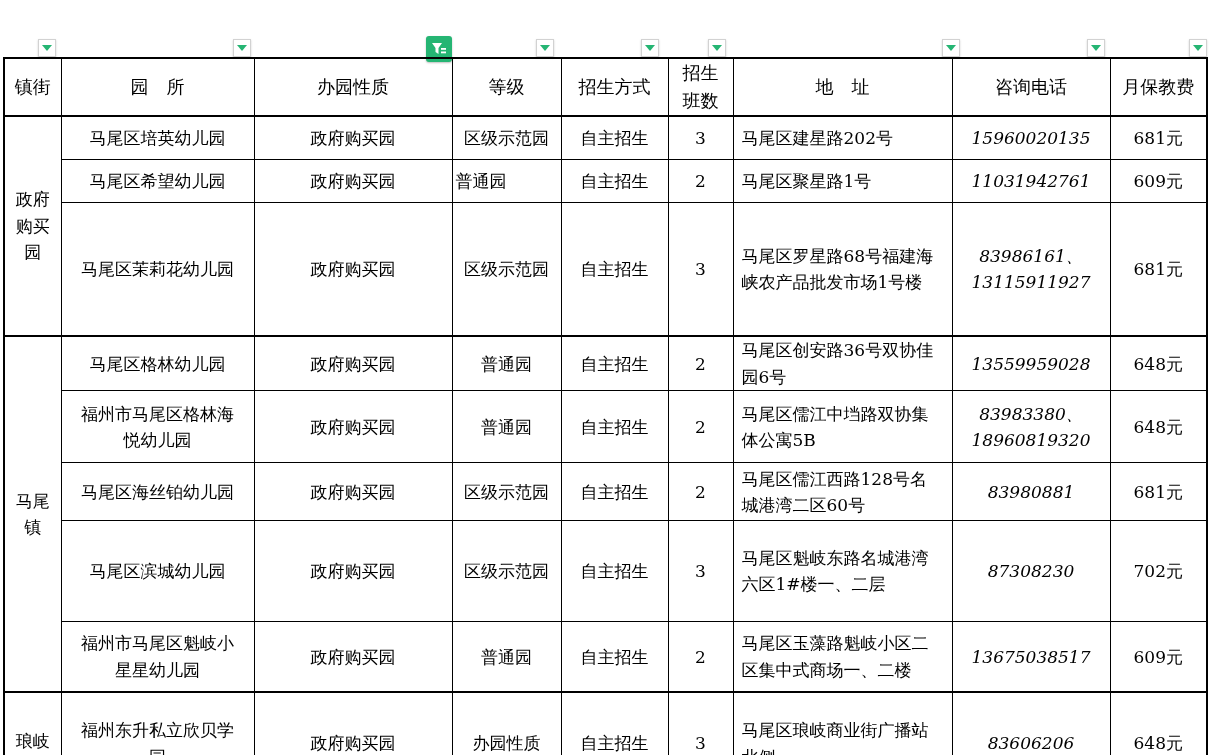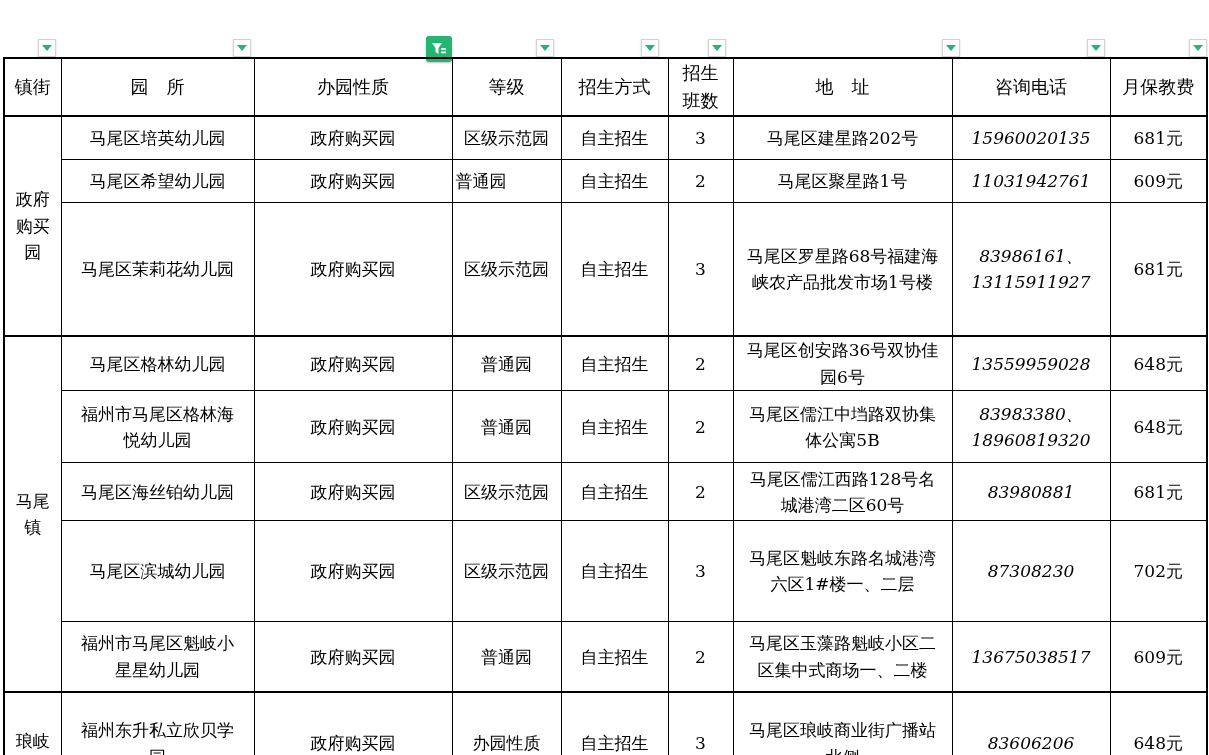--- a/index.html
+++ b/index.html
@@ -8,21 +8,21 @@
   .title{position:absolute;top:7px;left:0;width:100%;text-align:center;
          font-size:23px;letter-spacing:0.5px;white-space:nowrap;}
   table.grid{position:absolute;top:57px;left:3px;width:1204px;border-collapse:collapse;
              table-layout:fixed;border:2px solid #000;}
   .grid th,.grid td{border:1px solid #000;font-weight:normal;text-align:center;
              vertical-align:middle;padding:0 4px;font-size:17px;line-height:1.55;overflow:hidden;}
   .grid th{font-size:18px;padding:0 6px;}
   .grid thead th{border-bottom-width:2px;}
   tr.group-start td{border-top-width:2px;}
   td.name-cell{padding:8px 15px;}
-  td.addr-cell{text-align:center;padding:0 8px;}
+  td.addr-cell{text-align:left;padding:0 8px;}
   td.phone-cell{white-space:pre-line;font-style:italic;}
   td.level-left{text-align:left;padding-left:3px;}
   
   .fbtn{position:absolute;top:39px;width:18px;height:18px;background:#fff;
         border:1px solid #d2d2d2;box-shadow:0 1px 2px rgba(0,0,0,.18);
         display:flex;align-items:center;justify-content:center;box-sizing:border-box;cursor:pointer;}
   .fbtn .tri{width:0;height:0;border-left:5px solid transparent;border-right:5px solid transparent;
         border-top:6px solid #25b573;}
   .fbtn-active{position:absolute;left:426px;top:36px;width:26px;height:26px;background:#25b573;
         border-radius:3px;box-shadow:0 1px 2px rgba(0,0,0,.25);

